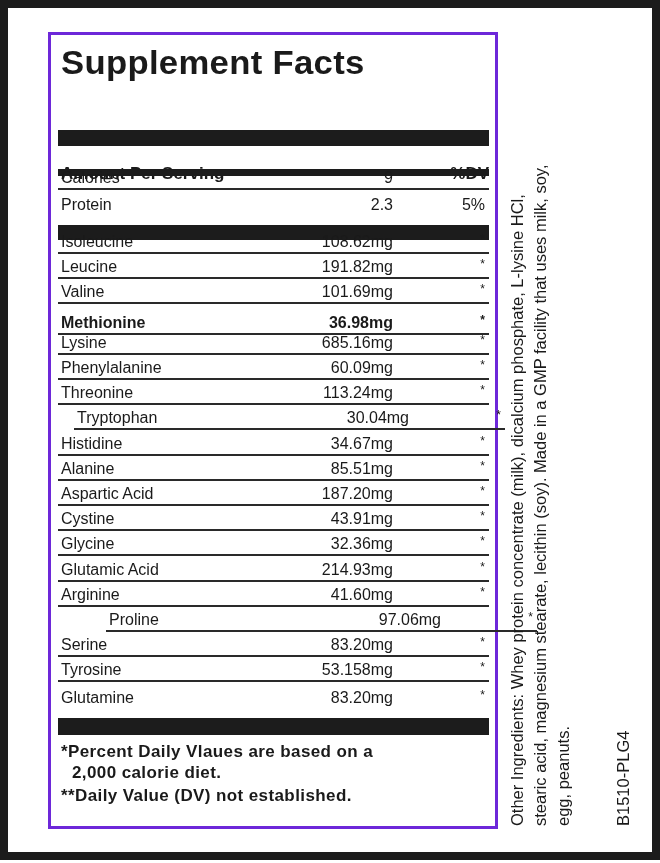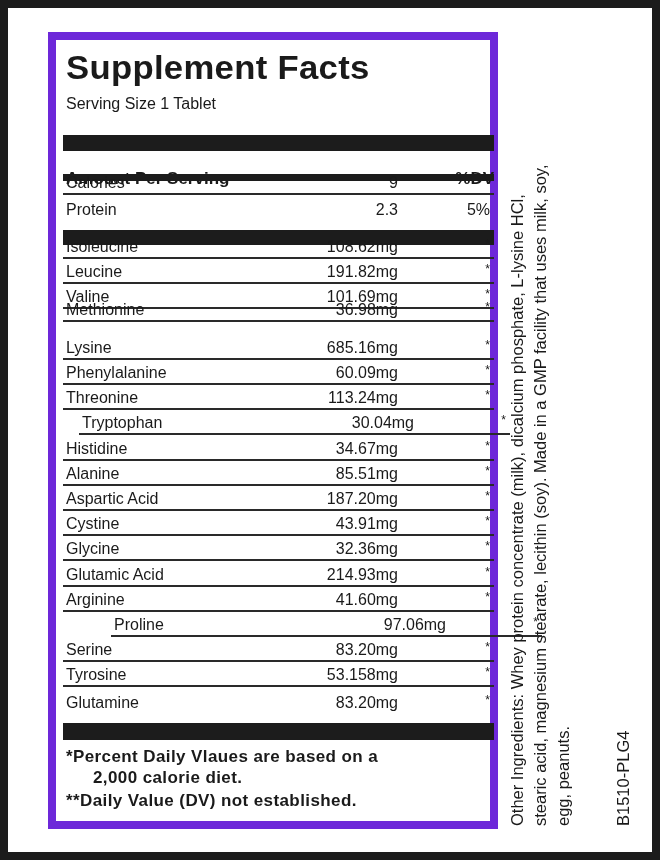--- a/index.html
+++ b/index.html
@@ -6,21 +6,21 @@
   body {
     width: 660px; height: 863px; background: #ffffff; position: relative; overflow: hidden;
     font-family: "Liberation Sans", sans-serif; color: #1a1a1a;
   }
   .outer-frame {
     position: absolute; left: 0; top: 0; width: 660px; height: 860px;
     box-sizing: border-box; border: 8px solid #1c1c1c; background: #fff;
   }
   .facts-box {
     position: absolute; left: 48px; top: 32px; width: 450px; height: 797px;
-    box-sizing: border-box; border: 8px solid #6d28d9; background: #fff;
+    box-sizing: border-box; border: 3px solid #6d28d9; background: #fff;
   }
   .title {
     position: absolute; left: 10px; top: 8px;
     font-size: 34px; font-weight: bold; letter-spacing: 0.3px; color: #1a1a1a;
     transform: scaleX(1.02); transform-origin: left;
   }
   .serving {
     position: absolute; left: 10px; top: 55px; font-size: 16px; color: #1a1a1a;
   }
   .bar {
@@ -47,21 +47,20 @@
     white-space: nowrap; font-size: 16.5px; color: #1a1a1a; line-height: 23px;
   }
 </style>
 </head>
 <body>
 
 <div class="outer-frame"></div>
 
 <div class="facts-box">
   <div class="title">Supplement Facts</div>
-  <div class="serving">Serving Size 1 Tablet</div>
 
   <div class="bar" style="top:95px;height:16px;"></div>
   <div class="hdr" style="top:128px;">
     <span>Amount Per Serving</span>
     <span>%DV</span>
   </div>
   <div class="bar" style="top:134px;height:7px;"></div>
 
   <div id="macro-rows">
       <div class="row" style="top: 141px;">
@@ -87,21 +86,21 @@
       <div class="row" style="top: 230.2px;">
         <span class="name">Leucine</span>
         <span class="amt">191.82mg</span>
         <span class="dv star">*</span>
       </div>
       <div class="row" style="top: 255.4px;">
         <span class="name">Valine</span>
         <span class="amt">101.69mg</span>
         <span class="dv star">*</span>
       </div>
-      <div class="row" style="top: 268px;">
+      <div class="row" style="top: 286px; font-weight: bold;">
         <span class="name">Methionine</span>
         <span class="amt">36.98mg</span>
         <span class="dv star">*</span>
       </div>
       <div class="row" style="top: 305.8px; text-decoration: underline;">
         <span class="name">Lysine</span>
         <span class="amt">685.16mg</span>
         <span class="dv star">*</span>
       </div>
       <div class="row" style="top: 331px;">
@@ -172,20 +171,20 @@
       <div class="row" style="top: 658.6px; border-bottom: none;">
         <span class="name">Glutamine</span>
         <span class="amt">83.20mg</span>
         <span class="dv star">*</span>
       </div>
     </div>
 
   <div class="bar" style="top:683px;height:17px;"></div>
 
   <div class="foot" style="top:706px;">*Percent Daily Vlaues are based on a</div>
-  <div class="foot" style="top:727px;left:37px;">2,000 calorie diet.</div>
+  <div class="foot" style="top:727px;left:21px;">2,000 calorie diet.</div>
   <div class="foot" style="top:750px;">**Daily Value (DV) not established.</div>
 </div>
 
 <div class="rot" style="left:506px;top:826px;">Other Ingredients: Whey protein concentrate (milk), dicalcium phosphate, L-lysine HCl,</div>
 <div class="rot" style="left:529px;top:826px;">stearic acid, magnesium stearate, lecithin (soy). Made in a GMP facility that uses milk, soy,</div>
 <div class="rot" style="left:552px;top:826px;">egg, peanuts.</div>
 <div class="rot" style="left:612px;top:826px;">B1510-PLG4</div>
 
 </body></html>

